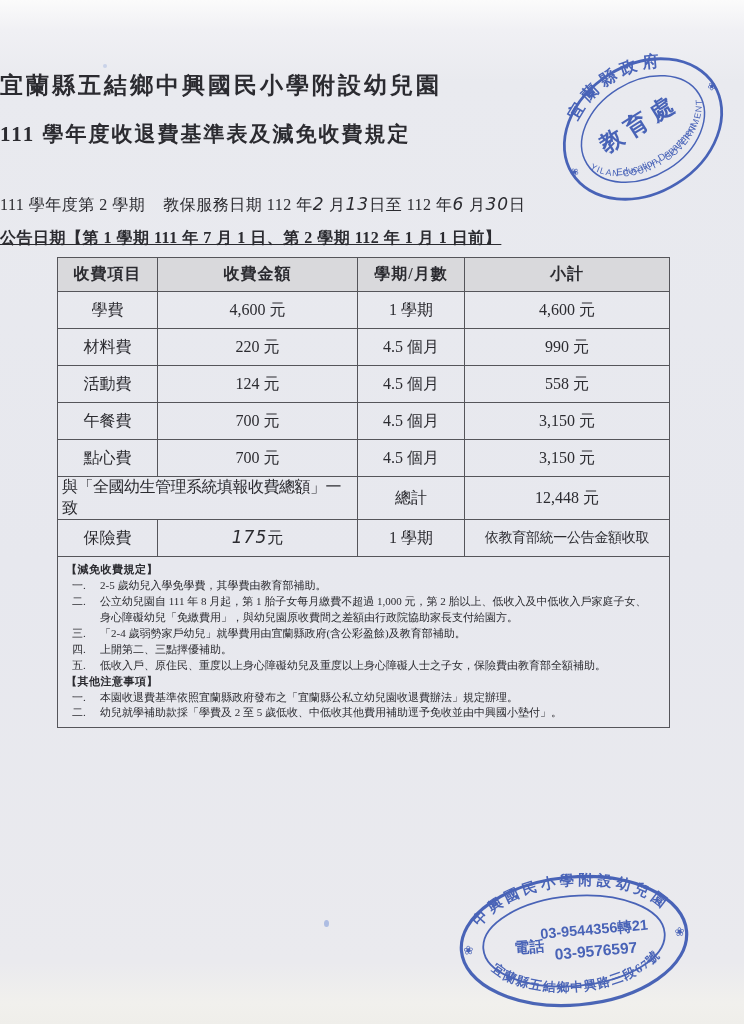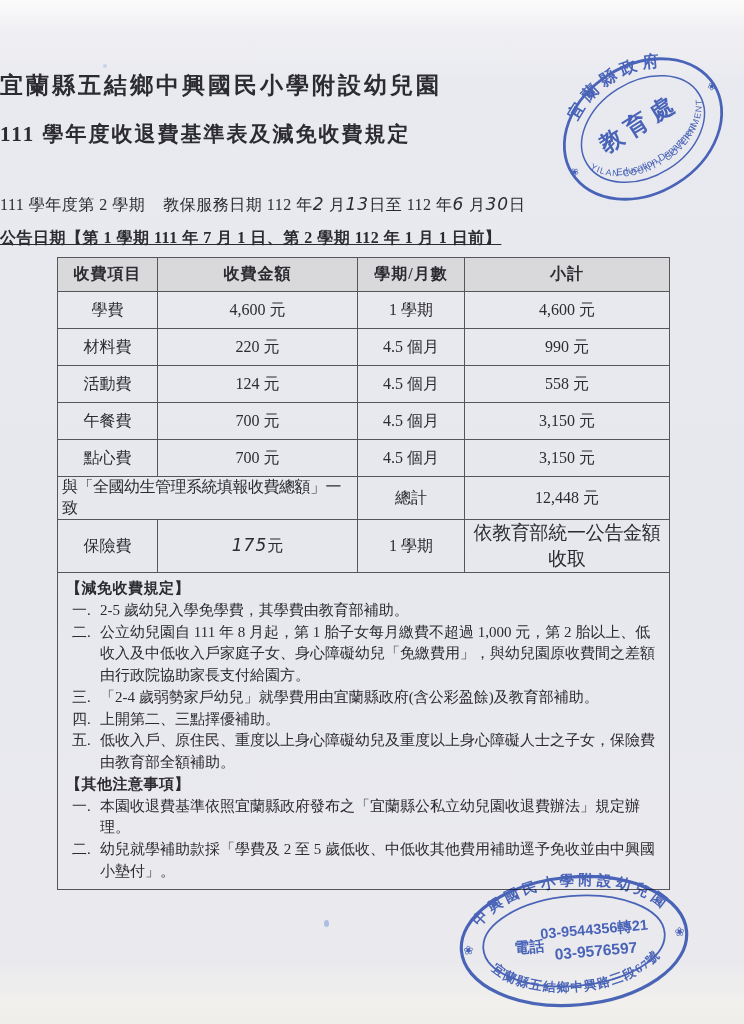--- a/index.html
+++ b/index.html
@@ -40,24 +40,24 @@
   .fee-table col.c3{width:107px;}
   .fee-table col.c4{width:205px;}
   .fee-table th,.fee-table td{
     border:1.5px solid var(--border);
     text-align:center;vertical-align:middle;
     padding:0 2px;
   }
   .fee-table th{height:33px;background:var(--header-bg);font-weight:700;letter-spacing:1px;}
   .fee-table td{height:36px;}
   .fee-table td.total-label{font-weight:400;text-align:left;padding-left:4px;letter-spacing:-0.5px;}
-  .fee-table td.small-text{font-size:19px;letter-spacing:-0.3px;}
+  .fee-table td.small-text{font-size:14px;letter-spacing:-0.3px;}
   .fee-table td.notes-cell{
     height:auto;text-align:left;vertical-align:top;
-    padding:5px 12px 6px 8px;font-size:15px;line-height:1.45;
+    padding:5px 12px 6px 8px;font-size:11px;line-height:1.45;
   }
   .note-sec-title{font-weight:700;letter-spacing:0.5px;}
   .note-item{display:flex;align-items:flex-start;}
   .note-item .num{flex:0 0 34px;padding-left:6px;box-sizing:border-box;}
   .note-item .txt{flex:1;}
   .stamp{position:absolute;mix-blend-mode:multiply;opacity:0.9;}
   .stamp-top{left:542px;top:36px;width:202px;height:186px;}
   .stamp-bottom{left:452px;top:868px;width:244px;height:146px;}
   .stamp text{fill:var(--stamp-blue);}
   .stamp .ring{stroke:var(--stamp-blue);fill:none;}

